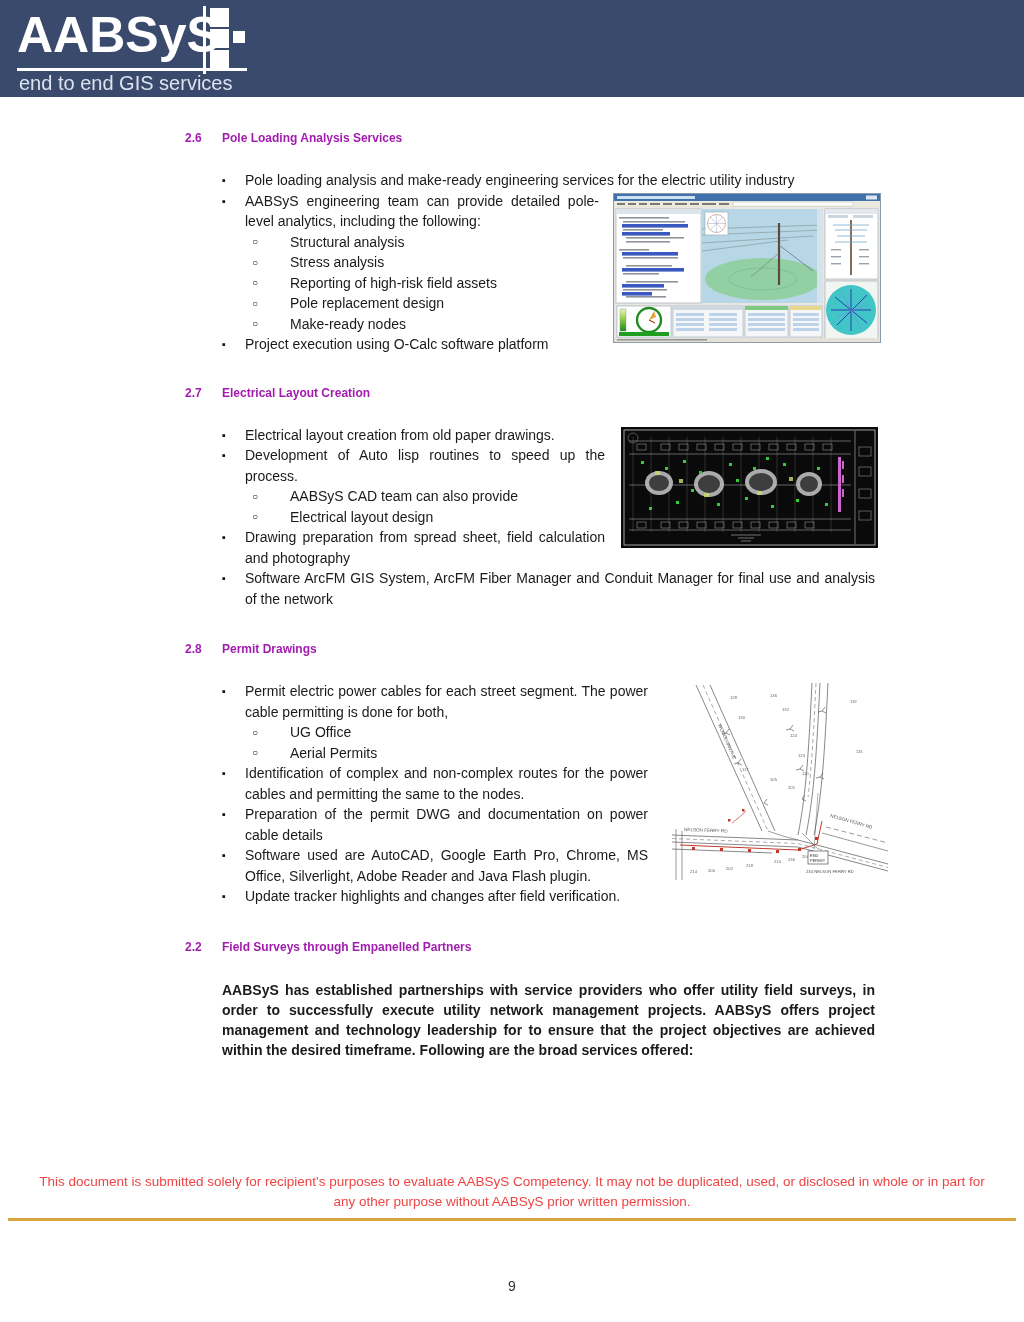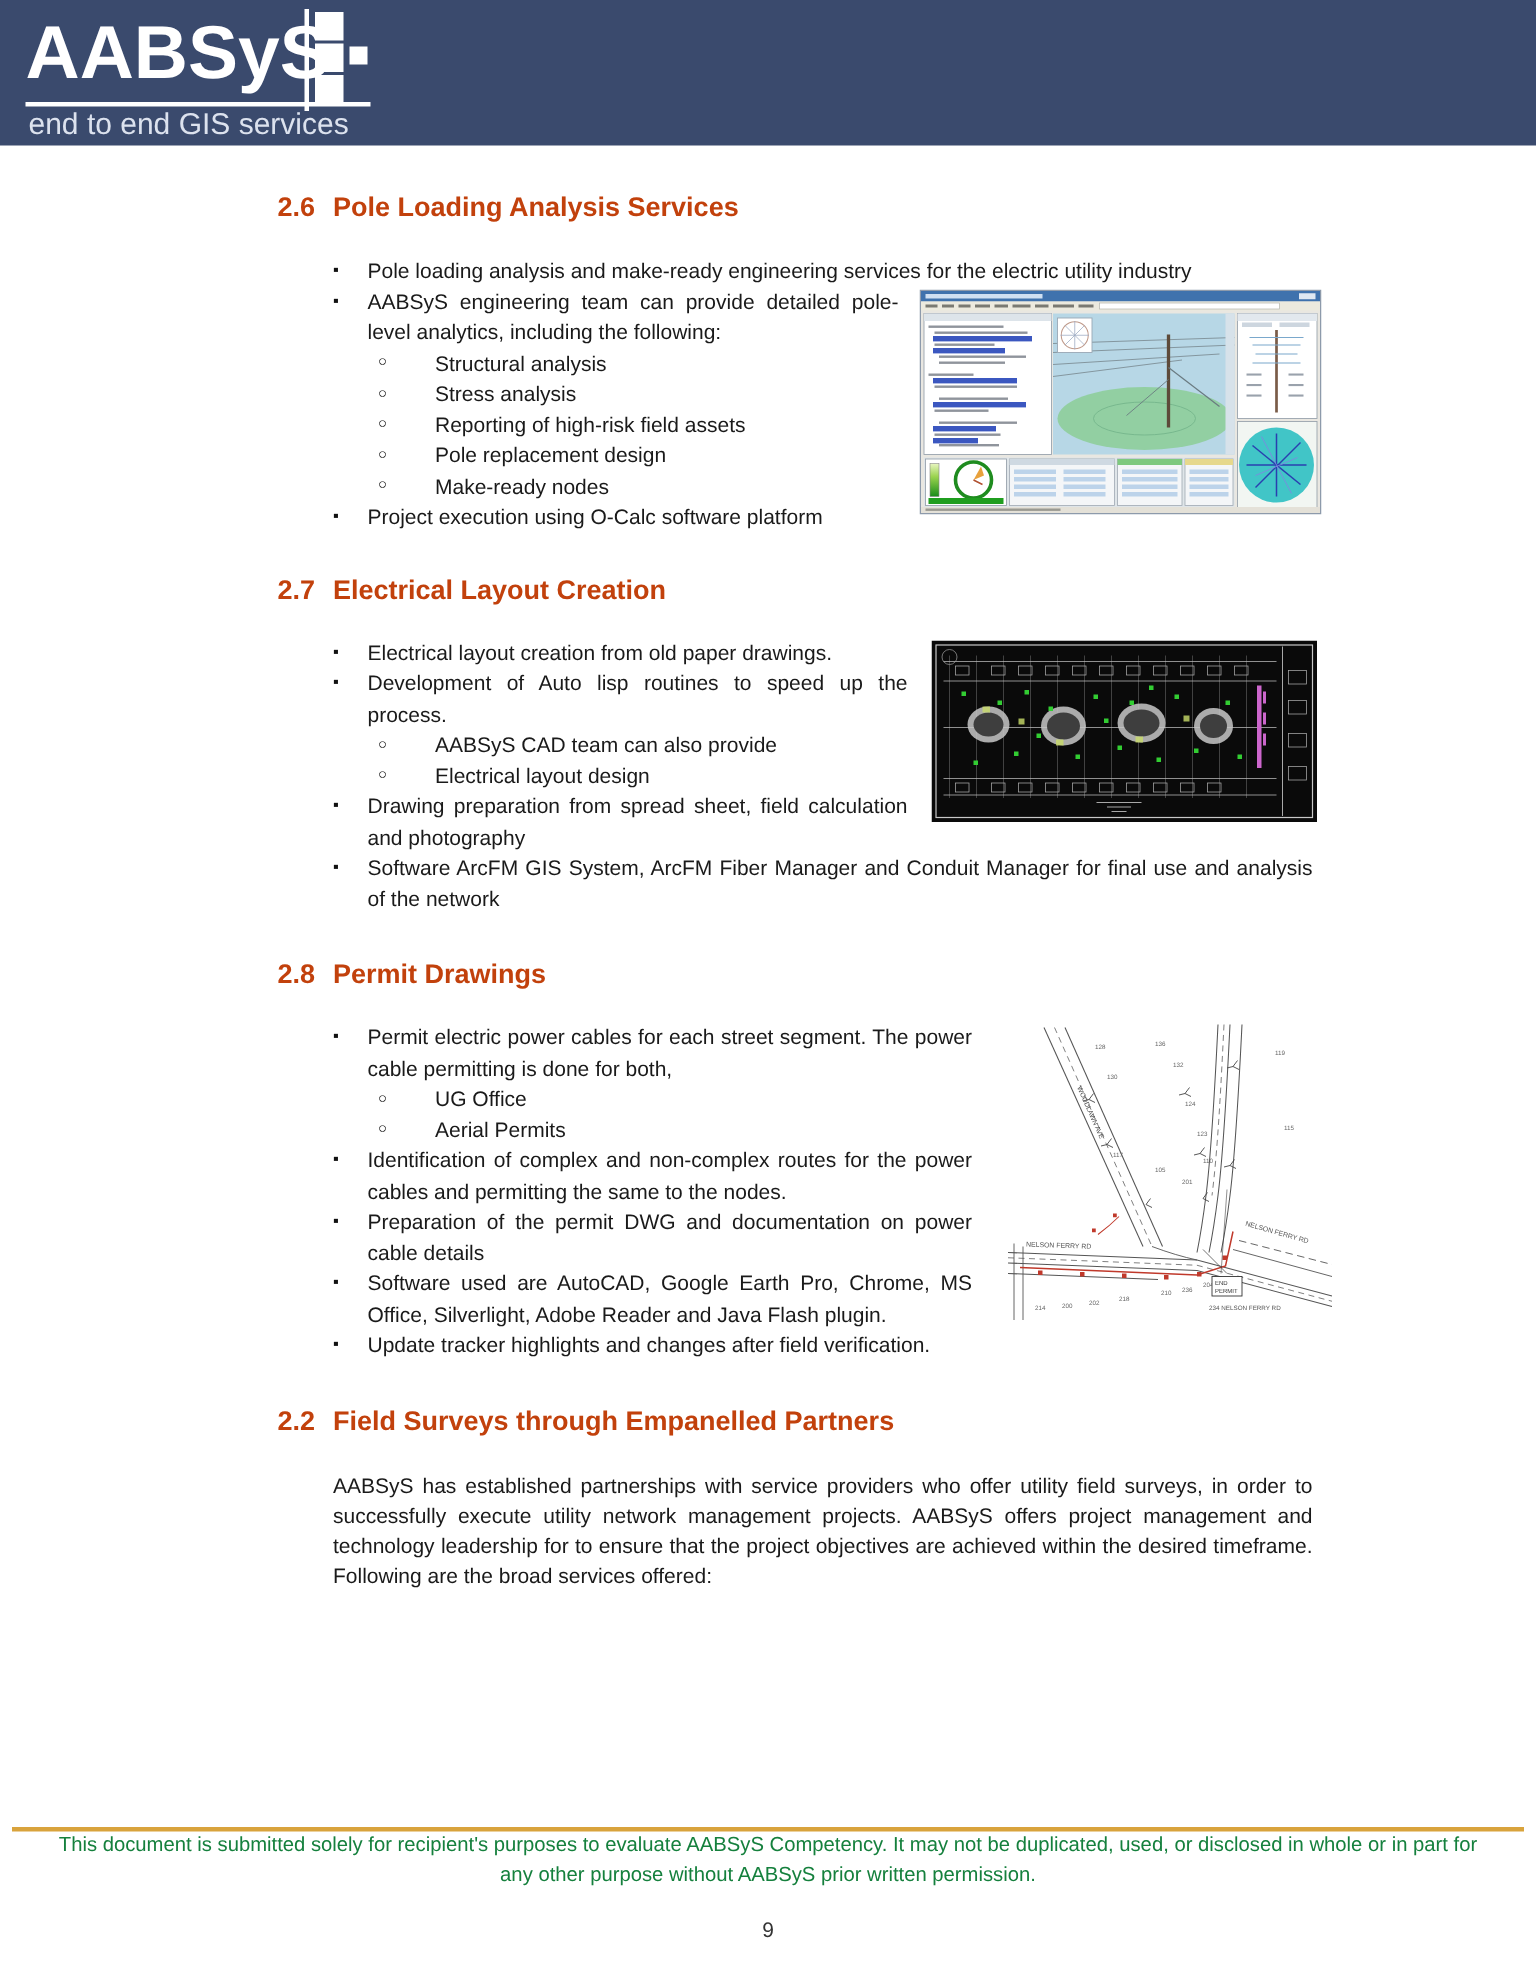--- a/index.html
+++ b/index.html
@@ -20,42 +20,42 @@
   .logo-underline{position:absolute;left:17px;top:68px;width:230px;height:3px;background:#fff;}
   .tagline{position:absolute;left:19px;top:72px;color:#dce2ee;font-size:20px;}
 
   
   .content{margin-left:185px;width:690px;}
   section{margin:0;}
   .sec-26{margin-top:30px;}
   .sec-27{margin-top:27px;}
   .sec-28{margin-top:29px;}
   .sec-29{margin-top:29px;}
-  h2{margin:0;font-size:18px;font-weight:bold;color:#c2410c;display:flex;line-height:22px;}
+  h2{margin:0;font-size:12px;font-weight:bold;color:#a21caf;display:flex;line-height:22px;}
   h2 .sec-num{width:37px;flex:0 0 auto;}
   .list{margin-top:21px;font-size:14px;line-height:20.5px;}
   .li{position:relative;}
   .l1{padding-left:60px;text-align:justify;}
   .l1::before{content:"▪";position:absolute;left:37px;top:0;font-size:11px;line-height:20.5px;color:#111;}
   .l2{padding-left:105px;text-align:left;}
   .l2::before{content:"○";position:absolute;left:67px;top:0.5px;font-size:10px;line-height:20.5px;color:#111;}
-  .para{margin-top:22px;padding-left:37px;width:653px;font-size:14px;line-height:20px;text-align:justify;}
+  .para{margin-top:22px;padding-left:37px;width:653px;font-size:14px;line-height:20px;text-align:justify;font-weight:bold;}
 
   
   figure{margin:0;padding:0;}
   .fig{float:right;}
   .fig-ocalc{width:268px;height:150px;margin:2px -6px 8px 14px;}
   .fig-cad{width:257px;height:121px;margin:2px -3px 8px 16px;}
   .fig-permit{width:217px;height:199px;margin:0 -14px 22px 24px;}
   .fig svg{display:block;width:100%;height:100%;}
 
   
   .footer-line{position:absolute;left:8px;right:8px;top:1218px;height:3px;background:#d9a33c;}
-  .footer-text{position:absolute;left:28px;right:28px;top:1220px;text-align:center;
-               font-size:13.5px;line-height:20px;color:#15803d;}
+  .footer-text{position:absolute;left:28px;right:28px;top:1172px;text-align:center;
+               font-size:13.5px;line-height:20px;color:#ef4444;}
   .page-num{position:absolute;left:0;width:100%;top:1278px;text-align:center;font-size:14px;color:#333;}
 </style>
 </head>
 <body>
 
 <div class="page">
 
   <div class="header">
     <div class="logo-text">AABSyS</div>
     <div class="logo-icon">

